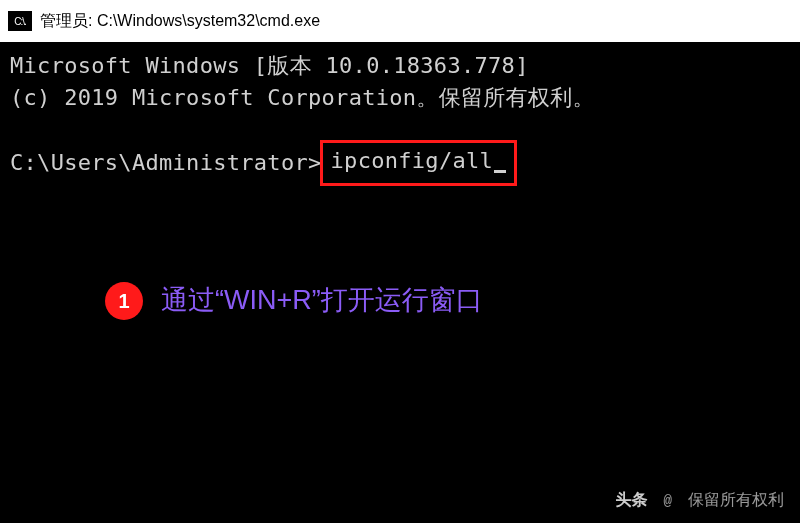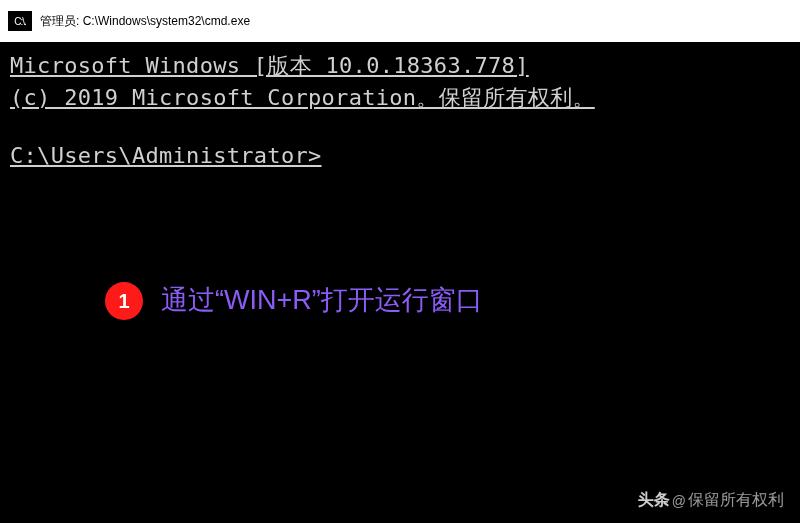--- a/index.html
+++ b/index.html
@@ -29,36 +29,35 @@
       background: #000;
       display: flex;
       align-items: center;
       justify-content: center;
       font-size: 10px;
       color: #fff;
       font-family: Arial, sans-serif;
       letter-spacing: -1px;
     }
     .title-text {
-      font-size: 12px;
+      font-size: 16px;
       color: #000;
       font-family: "Microsoft YaHei", SimSun, sans-serif;
     }
     .terminal-area {
       background: #000;
       padding: 8px 10px;
       color: #d0d0d0;
       font-size: 22px;
       line-height: 1.45;
       letter-spacing: 0.3px;
     }
     .terminal-line {
       white-space: pre;
       font-family: Consolas, "NSimSun", monospace;
-      text-decoration: underline;
     }
     .prompt-line {
       margin-top: 26px;
       display: flex;
       align-items: center;
     }
     .highlight-box {
       border: 3px solid #ff1a1a;
       padding: 2px 8px 6px 8px;
       display: inline-block;
@@ -100,24 +99,24 @@
       font-size: 27px;
       line-height: 1.55;
       font-family: "Microsoft YaHei", SimHei, sans-serif;
     }
     .watermark {
       position: absolute;
       bottom: 12px;
       right: 16px;
       display: flex;
       align-items: center;
-      gap: 2px;
+      gap: 16px;
       color: rgba(255,255,255,0.6);
       font-size: 16px;
-      font-family: Liberation Sans, sans-serif;
+      font-family: Liberation Mono, monospace;
     }
     .watermark-label {
       font-weight: bold;
       color: rgba(255,255,255,0.8);
     }
     .watermark-at {
       font-size: 14px;
     }
   </style>
 </head>
@@ -125,21 +124,21 @@
 
 <div class="titlebar">
   <div class="app-icon">C:\.</div>
   <div class="title-text">管理员: C:\Windows\system32\cmd.exe</div>
 </div>
 
 <div class="terminal-area">
   <div class="terminal-line">Microsoft Windows [版本 10.0.18363.778]</div>
   <div class="terminal-line">(c) 2019 Microsoft Corporation。保留所有权利。</div>
   <div class="terminal-line prompt-line">
-    <span>C:\Users\Administrator&gt;</span>
+    <span>C:\Users\Administrator&gt;</span><span class="highlight-box"><span>ipconfig/all</span><span class="cursor"></span></span>
   </div>
 </div>
 
 <div class="annotation">
   <div class="step-badge">1</div>
   <div class="annotation-text">
     <div>通过“WIN+R”打开运行窗口</div>
   </div>
 </div>
 

